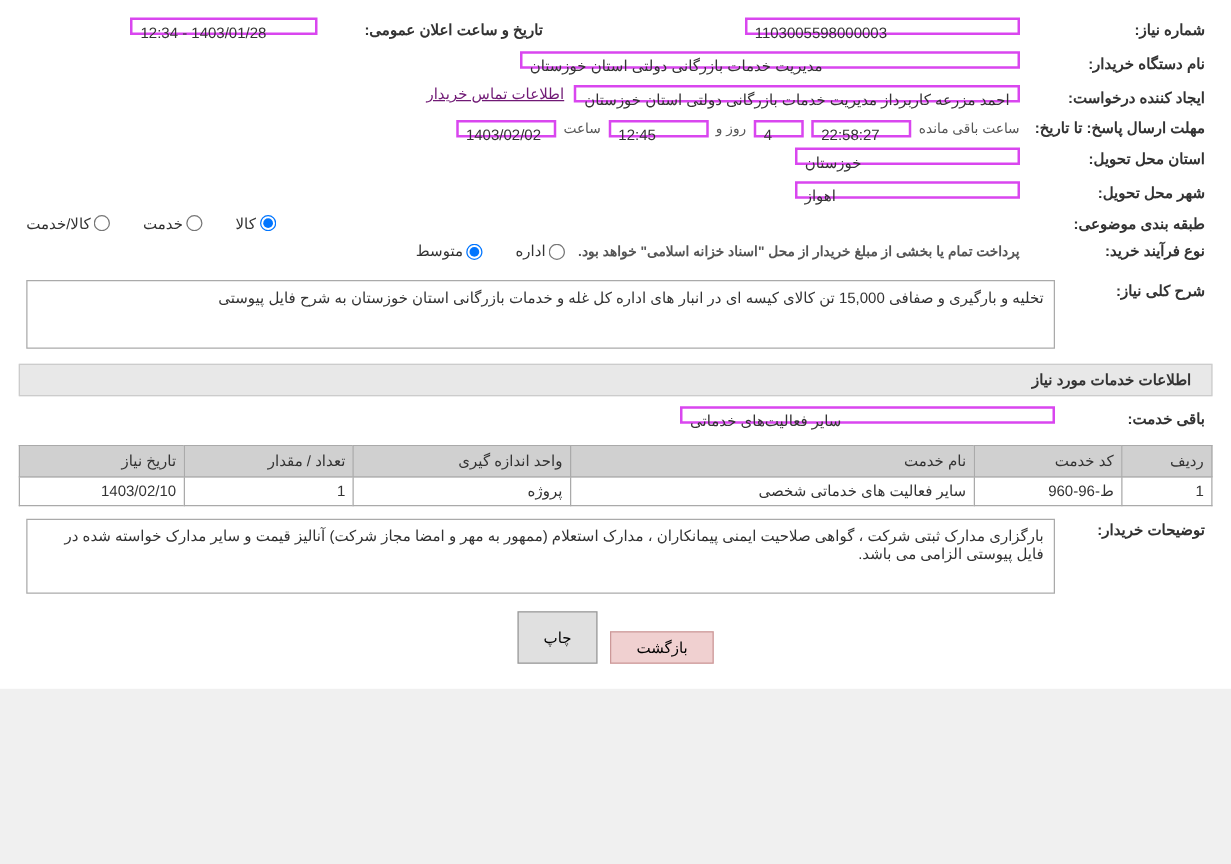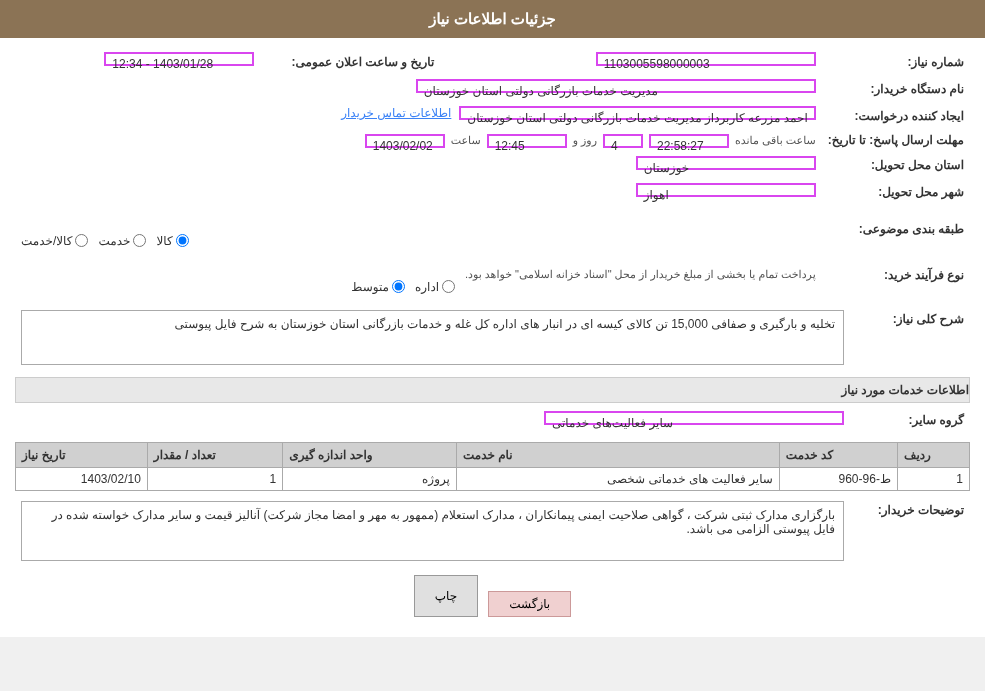--- a/index.html
+++ b/index.html
@@ -58,39 +58,38 @@
     .input-box-wide {
       min-width: 400px;
     }
     .input-box-medium {
       min-width: 150px;
     }
     .input-box-small {
       min-width: 80px;
     }
     .blue-link {
-      color: #3b82f6;
+      color: #701a75;
       text-decoration: underline;
       cursor: pointer;
     }
     .radio-group {
       display: flex;
-      gap: 10px;
+      gap: 26px;
       flex-direction: row-reverse;
-      margin-top: 24px;
     }
     .radio-item {
       display: flex;
       align-items: center;
       gap: 3px;
     }
     .section-header {
       background: #e8e8e8;
       border: 1px solid #ccc;
-      padding: 5px 0;
+      padding: 5px 16px;
       font-weight: bold;
       margin: 6px 0 4px 0;
       text-align: right;
     }
     .description-box {
       border: 1px solid #aaa;
       background: #fff;
       padding: 6px 8px;
       min-height: 55px;
       text-align: right;
@@ -99,22 +98,22 @@
     }
     .services-table {
       width: 100%;
       border-collapse: collapse;
       margin: 6px 0;
     }
     .services-table th {
       background: #d0d0d0;
       border: 1px solid #aaa;
       padding: 5px 6px;
-      text-align: left;
-      font-weight: bold;
+      text-align: right;
+      font-weight: normal;
     }
     .services-table td {
       border: 1px solid #aaa;
       padding: 4px 6px;
       text-align: right;
     }
     .services-table tr:nth-child(even) td {
       background: #f5f5f5;
     }
     .buyer-notes-box {
@@ -153,21 +152,20 @@
     }
     .inline-label {
       color: #555;
       font-size: 11px;
     }
   </style>
 </head>
 <body>
 
 <div class="page-wrapper">
-  <div class="header-bar">جزئیات اطلاعات نیاز</div>
   <div class="content main-container">
 
     <table class="info-table">
       <tbody>
           <tr>
         <td class="label-cell">شماره نیاز:</td>
         <td class="value-cell">
           <span class="input-box">1103005598000003</span>
         </td>
         <td style="width:30px;"></td>
@@ -250,21 +248,21 @@
             <span class="radio-group">
               <span class="radio-item">
                 <input type="radio" name="purchase_type" checked="" style="">
                 <span>متوسط</span>
               </span>
               <span class="radio-item">
                 <input type="radio" name="purchase_type" style="">
                 <span>اداره</span>
               </span>
             </span>
-            <span style="color:#555; font-size:11px;">پرداخت تمام یا بخشی از مبلغ خریدار از محل "اسناد خزانه اسلامی" خواهد بود.</span>
+            <span style="color:#555; font-size:11px;font-weight:bold;">پرداخت تمام یا بخشی از مبلغ خریدار از محل "اسناد خزانه اسلامی" خواهد بود.</span>
           </span>
         </td>
       </tr>
     </tbody>
       </table>
 
     <table class="info-table">
       <tbody>
           <tr>
         <td class="label-cell" style="vertical-align:top; padding-top:6px;">شرح کلی نیاز:</td>
@@ -273,21 +271,21 @@
         </td>
       </tr>
     </tbody>
       </table>
 
     <div class="section-header">اطلاعات خدمات مورد نیاز</div>
 
     <table class="info-table">
       <tbody>
           <tr>
-        <td class="label-cell">گروه سایر:</td>
+        <td class="label-cell">باقی خدمت:</td>
         <td>
           <span class="input-box" style="min-width:300px;">سایر فعالیت‌های خدماتی</span>
         </td>
       </tr>
     </tbody>
       </table>
 
     <table class="services-table">
       <thead>
         <tr>

